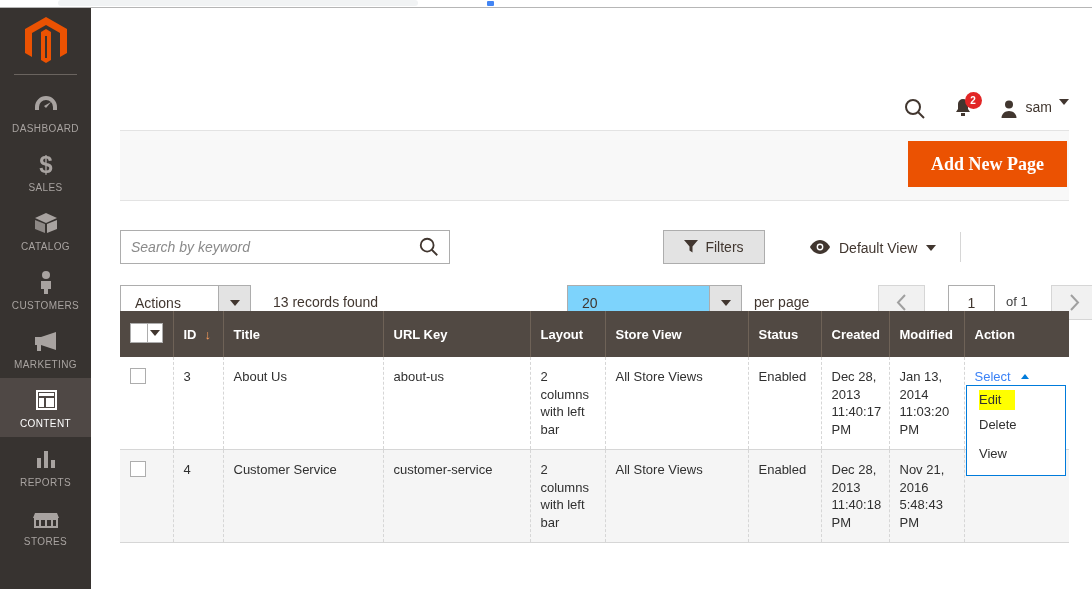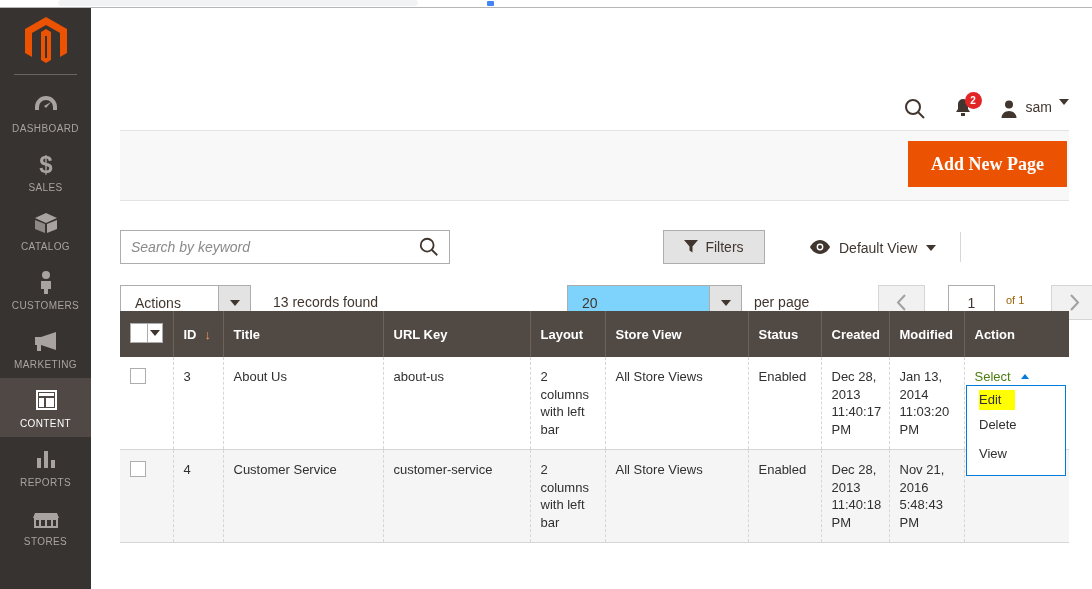--- a/index.html
+++ b/index.html
@@ -260,21 +260,21 @@
     border: 1px solid #adadad;
     background: #ffffff;
     text-align: center;
     font-size: 14px; color: #41362f;
     line-height: 33px;
     font-family: "Liberation Sans", sans-serif;
     outline: none;
   }
   #pager-total {
     position: absolute; left: 886px; top: 93px;
-    font-size: 11px; color: #a16207;
+    font-size: 13px; color: #404040;
   }
 
   
   #grid-wrap {
     position: relative;
     margin: 0 23px 0 29px;
   }
   table.data-grid {
     border-collapse: collapse;
     width: 949px;
@@ -335,21 +335,21 @@
   }
   .row-checkbox {
     width: 16px; height: 16px;
     border: 1px solid #adadad;
     background: #ffffff;
     display: block;
     cursor: pointer;
   }
 
   .select-link {
-    color: #4d7c0f; font-size: 13px;
+    color: #3b82f6; font-size: 13px;
     cursor: pointer;
     display: inline-flex; align-items: center; gap: 10px;
   }
   .caret-up-blue {
     width: 0; height: 0;
     border-left: 4px solid transparent;
     border-right: 4px solid transparent;
     border-bottom: 5px solid #007bdb;
   }
 

